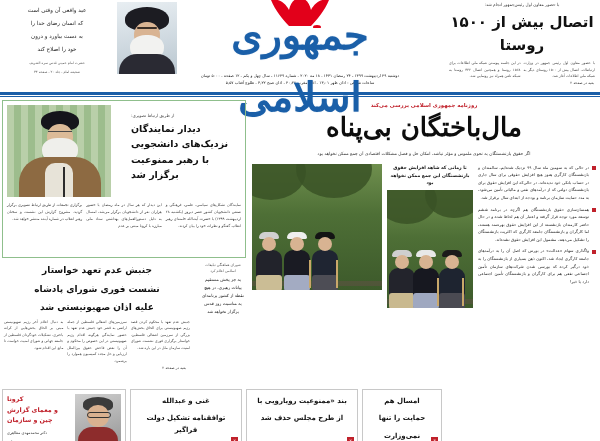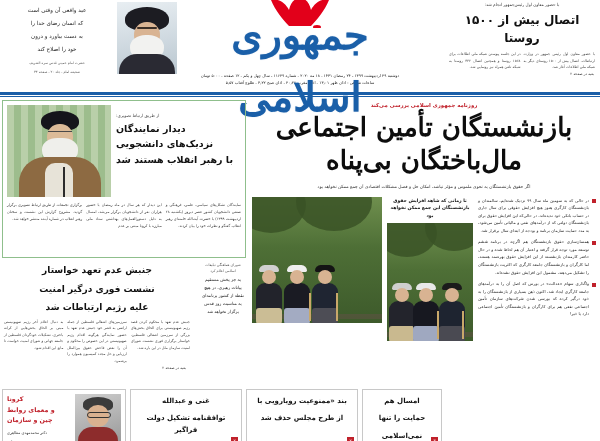--- a/index.html
+++ b/index.html
@@ -11,21 +11,21 @@
     direction:rtl;
   }
   .page{position:relative;width:600px;height:441px;}
 
   
   .masthead{position:relative;height:95px;width:600px;background:#fff;}
 
   
   .mh-right{position:absolute;right:2px;top:2px;width:152px;text-align:center;}
   .mh-kicker{font-size:4.2px;color:#333;line-height:1.5;margin-bottom:3px;}
-  .mh-head{font-size:12px;font-weight:bold;color:#111;line-height:1.5;margin-bottom:4px;}
+  .mh-head{font-size:15px;font-weight:bold;color:#111;line-height:1.5;margin-bottom:4px;}
   .mh-cols{display:flex;gap:3px;direction:rtl;padding:0 3px;}
   .mh-col{flex:1;font-size:3.6px;line-height:1.75;color:#444;text-align:justify;}
   .mh-more{font-size:3.6px;color:#333;text-align:right;padding:2px 4px 0 0;}
 
   
   .mh-center{position:absolute;left:50%;transform:translateX(-50%);top:0;width:250px;text-align:center;}
   .logo-wrap{position:relative;height:70px;}
   .logo-tulip{position:absolute;top:-2px;left:50%;transform:translateX(-50%);width:66px;height:30px;}
   .logo-text{
     position:absolute;top:4px;left:0;right:0;
@@ -86,21 +86,21 @@
   .ph-head{width:14px;height:14px;border-radius:50%;background:#d8b392;position:absolute;top:-13px;left:6px;}
   .ph-hat{width:20px;height:7px;border-radius:8px 8px 2px 2px;position:absolute;top:-18px;left:3px;}
   .ph-pants{position:absolute;bottom:-1px;width:26px;height:16px;border-radius:3px;}
   .ph-bench{position:absolute;bottom:4px;left:0;width:100%;height:5px;background:#5d5242;opacity:.6;}
   .ph-cane{position:absolute;bottom:2px;width:2px;height:28px;background:#c9a86a;}
 
   
   .right-col{position:absolute;left:2px;top:0;width:244px;}
 
   .leader-box{border:1.6px solid #8fbf8c;padding:4px;height:158px;box-sizing:border-box;}
-  .lb-top{display:flex;gap:5px;direction:rtl;}
+  .lb-top{display:flex;gap:20px;direction:rtl;}
   .lb-txt{flex:1;text-align:left;padding-top:8px;}
   .lb-kicker{font-size:4.2px;color:#3a3a3a;padding-bottom:3px;}
   .lb-head{font-size:9.5px;font-weight:bold;color:#111;line-height:1.62;}
   .lb-photo{
     width:104px;height:92px;flex:0 0 104px;position:relative;overflow:hidden;
     background:repeating-linear-gradient(90deg,#b9cfa9 0 7px,#9dbd8d 7px 14px);
   }
   .lb-turban{position:absolute;left:34px;top:6px;width:38px;height:20px;background:#15151b;border-radius:50% 50% 40% 40%;}
   .lb-face{position:absolute;left:40px;top:19px;width:26px;height:26px;background:#dcbb98;border-radius:48%;}
   .lb-glass{position:absolute;left:41px;top:26px;width:24px;height:4px;border-top:1.2px solid #4a4a4a;}
@@ -192,21 +192,20 @@
     </div>
 
     <div class="mh-rule"></div>
     <div class="mh-rule2"></div>
   </div>
 
   <div class="content">
 
     <div class="main-story">
       <div class="ms-kicker">روزنامه جمهوری اسلامی بررسی می‌کند</div>
-      <div class="ms-head">بازنشستگان تأمین اجتماعی</div>
       <div class="ms-head">مال‌باختگان بی‌پناه</div>
       <div class="ms-sub">اگر حقوق بازنشستگان به نحوی ملموس و مؤثر نباشد، امکان حل و فصل مشکلات اقتصادی آن جمع ممکن نخواهد بود</div>
 
       <div class="ms-lower">
         <div class="ms-textcol">
           <div class="ms-para">در حالی که به سومین ماه سال ۹۹ نزدیک شده‌ایم، سالمندان و بازنشستگان کارگری هنوز هیچ افزایش حقوقی برای سال جاری در حساب بانکی خود ندیده‌اند، در حالی‌که این افزایش حقوق برای بازنشستگان دولتی که از درآمدهای نفتی و مالیاتی تأمین می‌شود، به مدد حمایت سازمان برنامه و بودجه از ابتدای سال برقرار شد.</div>
           <div class="ms-para">همسان‌سازی حقوق بازنشستگان هم اگرچه در برنامه ششم توسعه مورد توجه قرار گرفته و اعتبار آن هم لحاظ شده و در حال حاضر کارمندان بازنشسته از این افزایش حقوق بهره‌مند هستند، اما کارگران و بازنشستگان جامعه کارگری که اکثریت بازنشستگان را تشکیل می‌دهند، مشمول این افزایش حقوق نشده‌اند.</div>
           <div class="ms-para">واگذاری سهام «عدالت» در بورس که اصل آن را به درآمدهای جامعه کارگری ایجاد شد، اکنون ذهن بسیاری از بازنشستگان را به خود درگیر کرده که بورسی شدن شرکت‌های سازمان تأمین اجتماعی نفعی هم برای کارگران و بازنشستگان تأمین اجتماعی دارد یا خیر!</div>
         </div>
 
@@ -268,21 +267,21 @@
     </div>
 
     <div class="right-col">
 
       <div class="leader-box">
         <div class="lb-top">
           <div class="lb-txt">
             <div class="lb-kicker">از طریق ارتباط تصویری:</div>
             <div class="lb-head">دیدار نمایندگان</div>
             <div class="lb-head">نزدیک‌های دانشجویی</div>
-            <div class="lb-head">با رهبر انقلاب هستند شد</div>
+            <div class="lb-head">با رهبر ممنوعیت برگزار شد</div>
           </div>
           <div class="lb-photo">
             <div class="lb-turban"></div>
             <div class="lb-face"></div>
             <div class="lb-glass"></div>
             <div class="lb-beard"></div>
             <div class="lb-robe"></div>
             <div class="lb-inner"></div>
             <div class="lb-mic"></div>
           </div>
@@ -294,22 +293,22 @@
         </div>
       </div>
 
       <div class="nam-box">
         <div class="nam-side">
           <div class="nam-side-k">شورای هماهنگی تبلیغات اسلامی اعلام کرد</div>
           <div>به جز پخش مستقیم بیانات رهبری، در هیچ نقطه از کشور برنامه‌ای به مناسبت روز قدس برگزار نخواهد شد</div>
         </div>
         <div class="nam-main">
           <div class="nam-head">جنبش عدم تعهد خواستار</div>
-          <div class="nam-head">نشست فوری درگیر امنیت</div>
-          <div class="nam-head">علیه رژیم ارتباطات شد</div>
+          <div class="nam-head">نشست فوری شورای پادشاه</div>
+          <div class="nam-head">علیه اذان صهیونیستی شد</div>
           <div class="nam-cols">
             <div class="nam-col">جنبش عدم تعهد با محکوم کردن قصد رژیم صهیونیستی برای الحاق بخش‌های بزرگی از سرزمین اشغالی فلسطین، خواستار برگزاری فوری نشست شورای امنیت سازمان ملل در این باره شد.</div>
             <div class="nam-col">سرزمین‌های اشغالی فلسطین از جمله اراضی به قشر خود جنبش عدم تعهد با حضور نمایندگی هرگونه اقدام رژیم صهیونیستی در این خصوص را محکوم و آن را نقض فاحش حقوق بین‌الملل ارزیابی و حل مجدد کمیسیون هموارد را برشمرد.</div>
             <div class="nam-col">به دنبال اعلام آخر رژیم صهیونیستی مبنی بر الحاق بخش‌هایی از کرانه باختری، تشکیلات خودگردان فلسطین از جامعه جهانی و شورای امنیت خواست تا مانع این اقدام شود.</div>
           </div>
           <div class="mh-more">بقیه در صفحه ۲</div>
         </div>
       </div>
     </div>
 
@@ -317,21 +316,21 @@
 
       <div class="op-box">
         <div class="op-photo">
           <div class="op-hair"></div>
           <div class="op-face"></div>
           <div class="op-gl"></div>
           <div class="op-body"></div>
         </div>
         <div class="op-txt">
           <div class="op-title">کرونا</div>
-          <div class="op-title">و معمای روابط</div>
+          <div class="op-title">و معمای گزارش</div>
           <div class="op-title">چین و سازمان</div>
           <div class="op-by">دکتر محمدمهدی مظاهری</div>
           <div class="op-by">استاد دانشگاه</div>
         </div>
       </div>
 
       <div class="b-box" style="left:130px;top:2px;width:112px;height:58px;">
         <div class="b-head">غنی و عبدالله</div>
         <div class="b-head">توافقنامه تشکیل دولت فراگیر</div>
         <div class="b-head">را امضا کردند</div>
@@ -340,21 +339,21 @@
 
       <div class="b-box" style="left:246px;top:2px;width:112px;height:58px;">
         <div class="b-head">بند «ممنوعیت رویارویی با</div>
         <div class="b-head">از طرح مجلس حذف شد</div>
         <div class="b-num">۲</div>
       </div>
 
       <div class="b-box" style="left:362px;top:2px;width:80px;height:58px;">
         <div class="b-head">امسال هم</div>
         <div class="b-head">حمایت را تنها</div>
-        <div class="b-head">نمی‌اسلامی</div>
+        <div class="b-head">نمی‌وزارت</div>
         <div class="b-num">۳</div>
       </div>
 
 
       <div class="footrule"></div>
     </div>
   </div>
 </div>
 
 </body></html>

